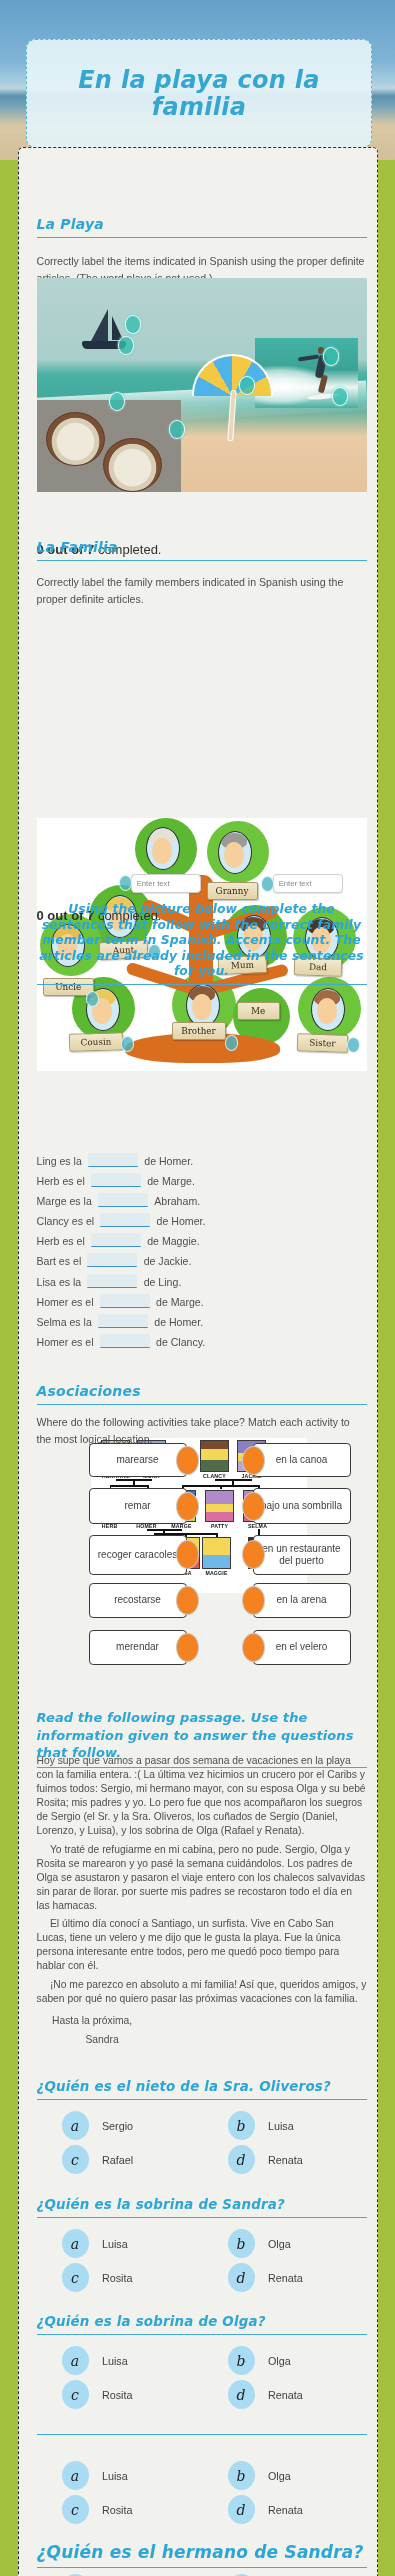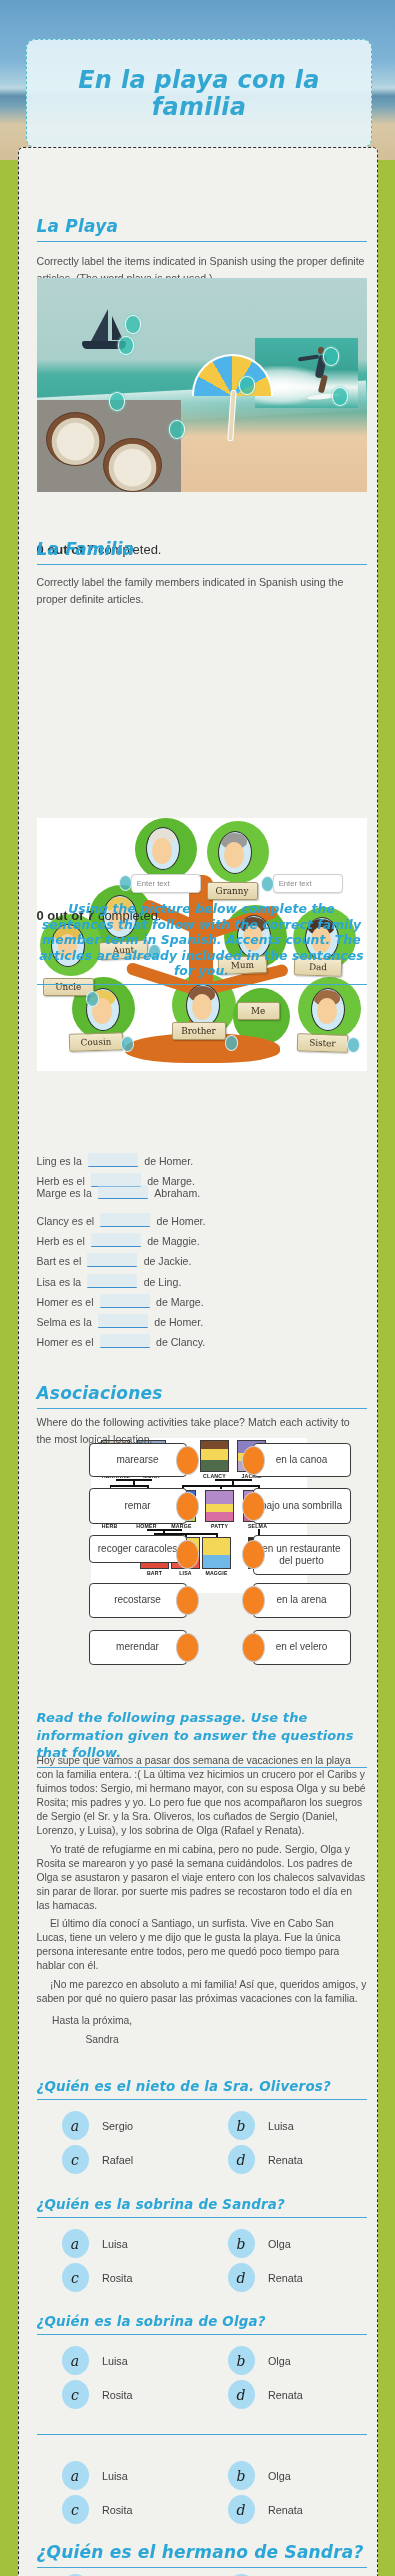--- a/index.html
+++ b/index.html
@@ -9,21 +9,21 @@
   .banner{position:absolute;left:0;top:0;width:396px;height:160px;
     background:linear-gradient(180deg,#659fc9 0%,#7fb4d6 38%,#a9cede 52%,#bcd8e2 55%,#5d90ae 60%,#74a3b8 66%,#d9c8a5 78%,#d3bf99 100%);}
   .title-card{position:absolute;left:26px;top:39px;width:344px;height:107px;background:rgba(228,243,247,.93);
     border:1.5px dashed #53bccb;border-radius:9.3px;display:flex;align-items:center;justify-content:center;}
   .title-card h1{margin:0;width:289px;text-align:center;font-size:24px;line-height:1.12;font-weight:700;font-style:italic;
     color:#33a7d2;letter-spacing:0.3px;font-family:"DejaVu Sans",sans-serif;}
   
   .card{position:absolute;left:18px;top:147px;width:360px;height:3572px;background:#f1f1ee;
     border:1.5px dashed #2b2b2b;border-radius:5.2px;box-sizing:border-box;}
   .sec{position:absolute;left:17.5px;width:330px;}
-  .shead{margin:0;font-family:"DejaVu Sans",sans-serif;font-weight:700;font-style:italic;color:#2ba6d6;font-size:17px;letter-spacing:0.2px;}
+  .shead{margin:0;font-family:"DejaVu Sans",sans-serif;font-weight:700;font-style:italic;color:#2ba6d6;font-size:14px;letter-spacing:0.2px;}
   .srule{height:0;border:none;border-top:1px solid #45a9d8;margin:5.2px 0 0 0;}
   .instr{color:#4f4f4f;font-size:10.6px;line-height:17px;}
   .completed{color:#303030;font-size:13px;margin-top:45px;}
   .completed b{font-weight:700;}
   
   .beach{height:214px;border-radius:1px;overflow:hidden;position:relative;
     background:linear-gradient(180deg,#b5d3d1 0%,#a9cfca 38%,#4ab1a3 45%,#3fa99c 58%,#e9cba6 74%,#e5c39d 100%);}
   .foam{position:absolute;left:0;top:52%;width:100%;height:14%;background:linear-gradient(180deg,rgba(255,255,255,.75),rgba(255,255,255,.08));transform:rotate(-3deg);}
   .sail1{position:absolute;width:0;height:0;border-left:17.5px solid transparent;border-bottom:32px solid #2c3b4c;}
   .sail2{position:absolute;width:0;height:0;border-right:11.3px solid transparent;border-bottom:24px solid #243240;}
@@ -320,21 +320,21 @@
       <div class="srow" style="top:0px">
           <span>Ling es la</span>
           <span class="blank"></span>
           <span>de Homer.</span>
         </div>
       <div class="srow" style="top:20px">
           <span>Herb es el</span>
           <span class="blank"></span>
           <span>de Marge.</span>
         </div>
-      <div class="srow" style="top:32px">
+      <div class="srow" style="top:40px">
           <span>Marge es la</span>
           <span class="blank"></span>
           <span>Abraham.</span>
         </div>
       <div class="srow" style="top:60px">
           <span>Clancy es el</span>
           <span class="blank"></span>
           <span>de Homer.</span>
         </div>
       <div class="srow" style="top:80px">
@@ -380,21 +380,21 @@
       <div class="mbox" style="left:52px;top:0;height:34px">marearse</div>
       <div class="mbox" style="left:216px;top:0;height:34px">en la canoa</div>
       <div class="mdot" style="left:139px;top:2.6px"></div>
       <div class="mdot" style="left:205px;top:2.6px"></div>
 
       <div class="mbox" style="left:52px;top:45px;height:36px">remar</div>
       <div class="mbox" style="left:216px;top:45px;height:36px">bajo una sombrilla</div>
       <div class="mdot" style="left:139px;top:49px"></div>
       <div class="mdot" style="left:205px;top:49px"></div>
 
-      <div class="mbox" style="left:52px;top:92px;height:28px">recoger caracoles</div>
+      <div class="mbox" style="left:52px;top:92px;height:40px">recoger caracoles</div>
       <div class="mbox" style="left:216px;top:92px;height:40px">en un restaurante del puerto</div>
       <div class="mdot" style="left:139px;top:97px"></div>
       <div class="mdot" style="left:205px;top:97px"></div>
 
       <div class="mbox" style="left:52px;top:140px;height:35px">recostarse</div>
       <div class="mbox" style="left:216px;top:140px;height:35px">en la arena</div>
       <div class="mdot" style="left:139px;top:143px"></div>
       <div class="mdot" style="left:205px;top:143px"></div>
 
       <div class="mbox" style="left:52px;top:187px;height:35px">merendar</div>

